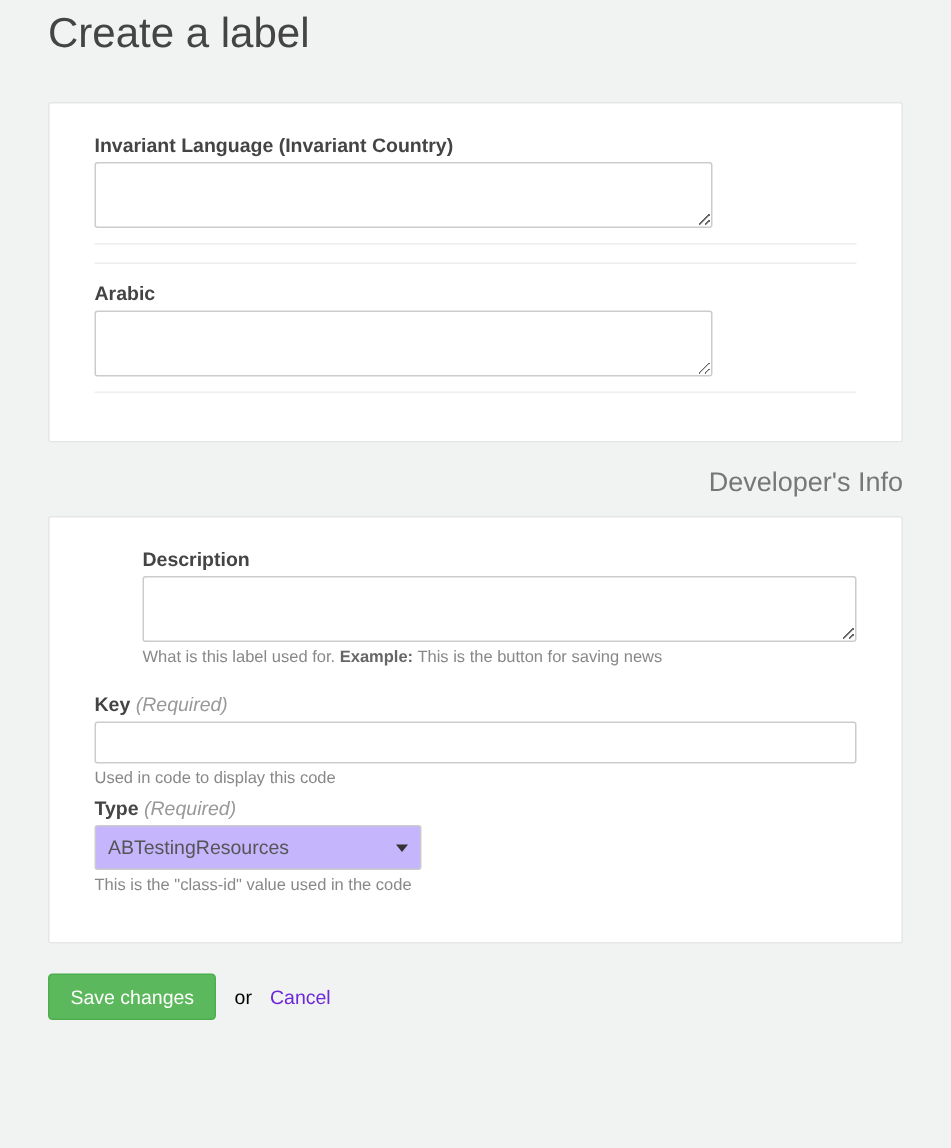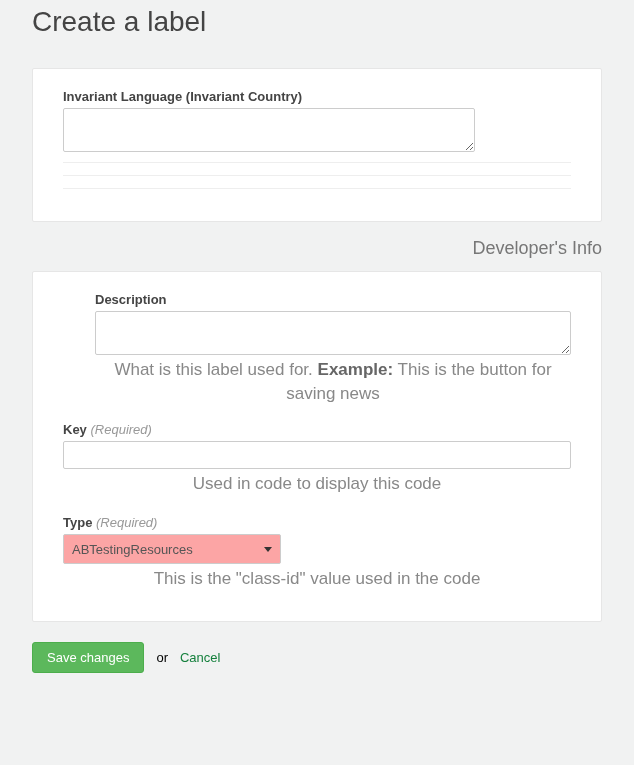--- a/index.html
+++ b/index.html
@@ -89,42 +89,41 @@
     }
     select {
       width: 100%;
       height: 30px;
       padding: 4px 26px 4px 8px;
       border: 1px solid #ccc;
       border-radius: 2px;
       font-family: inherit;
       font-size: 13px;
       color: #555;
-      background: #fca5a5;
+      background: #c4b5fd;
       -webkit-appearance: none;
       -moz-appearance: none;
       appearance: none;
     }
     .select-wrap::after {
       content: "";
       position: absolute;
       right: 9px;
       top: 13px;
       width: 0; height: 0;
       border-left: 4px solid transparent;
       border-right: 4px solid transparent;
       border-top: 5px solid #333;
       pointer-events: none;
     }
     .help {
-      font-size: 17px;
+      font-size: 11px;
       color: #888;
       margin-top: 3px;
       line-height: 1.4;
-      text-align: center;
     }
     .help b { color: #666; font-weight: 700; }
     .actions {
       margin-top: 20px;
       display: flex;
       align-items: center;
       gap: 12px;
     }
     .btn-save {
       background: #5bb75b;
@@ -134,56 +133,60 @@
       padding: 7px 14px;
       font-size: 13px;
       border-radius: 3px;
       cursor: pointer;
     }
     .or {
       color: #000000;
       font-size: 13px;
     }
     .cancel {
-      color: #15803d;
+      color: #6d28d9;
       text-decoration: none;
       font-size: 13px;
       cursor: pointer;
     }
   </style>
 </head>
 <body>
 
 <div class="page">
   <h1 class="title">Create a label</h1>
 
   <div class="panel">
     <div class="form-group">
       <label>Invariant Language (Invariant Country)</label>
       <textarea class="narrow" style=""></textarea>
     </div>
     <hr class="hr-sep">
     <hr class="hr-sep">
+    <div class="form-group">
+      <label>Arabic</label>
+      <textarea class="narrow" style=""></textarea>
+    </div>
     <hr class="hr-sep">
   </div>
 
   <h2 class="section-title">Developer's Info</h2>
 
   <div class="panel">
     <div class="form-group" style="margin-bottom:16px;margin-left:32px;">
       <label>Description</label>
       <textarea class="full" style=""></textarea>
       <div class="help">
         <span>What is this label used for.</span>
         <b>Example:</b>
         <span>This is the button for saving news</span>
       </div>
     </div>
 
-    <div class="form-group" style="margin-bottom:20px;">
+    <div class="form-group" style="margin-bottom:3px;">
       <label>
         <span>Key</span>
         <span class="req">(Required)</span>
       </label>
       <input type="text" value="" style="">
       <div class="help">Used in code to display this code</div>
     </div>
 
     <div class="form-group">
       <label>

